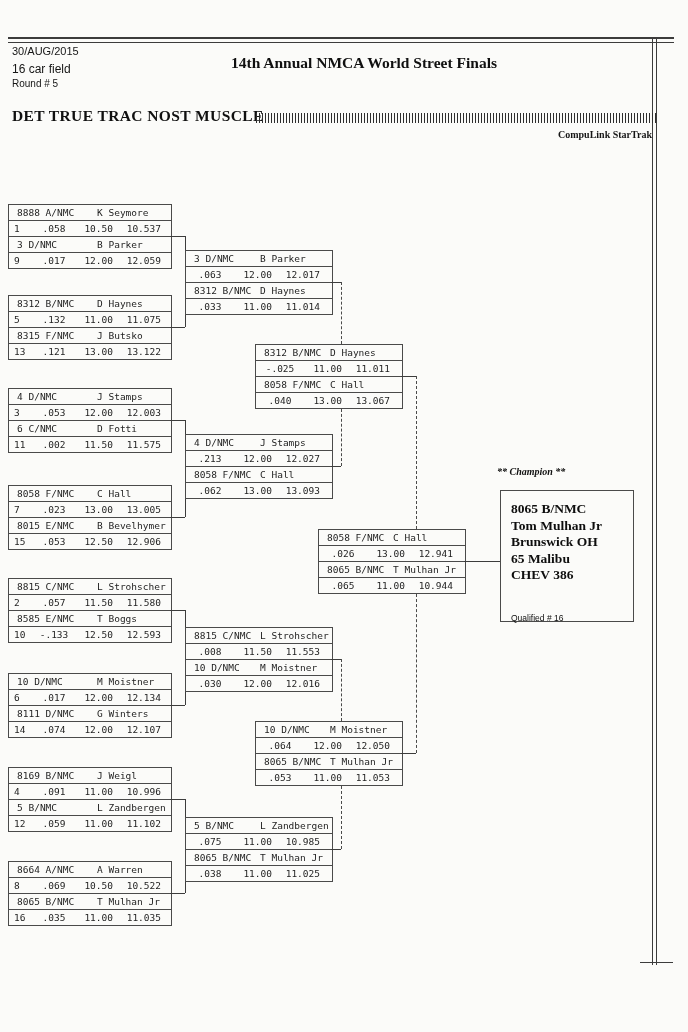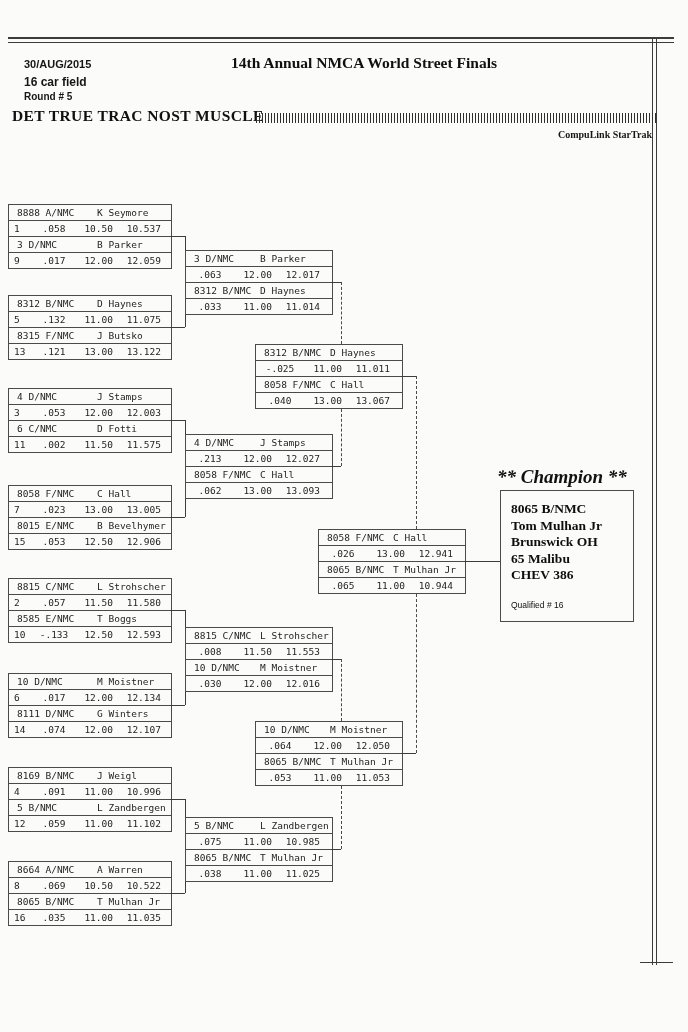--- a/index.html
+++ b/index.html
@@ -16,21 +16,21 @@
   .hline{position:absolute;height:1px;background:#3c3c3c;}
   .vline{position:absolute;width:1px;background:#3c3c3c;}
   .vdash{position:absolute;width:0;border-left:1px dashed #4a4a4a;}
   .frame-top1{left:8px;top:37px;width:666px;height:2px;}
   .frame-top2{left:8px;top:42px;width:666px;height:1px;}
   .frame-right1{left:652px;top:37px;height:928px;}
   .frame-right2{left:656px;top:37px;height:928px;}
   .frame-bottom{left:640px;top:962px;width:33px;}
 
   
-  .meta{position:absolute;left:24px;font-family:"Liberation Sans",sans-serif;font-weight:bold;color:#161616;margin-top:13px;}
+  .meta{position:absolute;left:12px;font-family:"Liberation Sans",sans-serif;font-weight:normal;color:#161616;}
   .meta-date{top:45px;font-size:11px;}
   .meta-field{top:62px;font-size:12px;}
   .meta-round{top:78px;font-size:10px;}
   .title{position:absolute;left:231px;top:54px;font-family:"Liberation Serif",serif;font-weight:bold;font-size:15.5px;color:#101010;}
   .classname{position:absolute;left:12px;top:107px;font-family:"Liberation Serif",serif;font-weight:bold;font-size:15.5px;letter-spacing:.4px;color:#101010;}
   .hatch{position:absolute;left:256px;top:113px;width:402px;height:10px;
     background:repeating-linear-gradient(90deg,#2e2e2e 0,#2e2e2e 1px,transparent 1px,transparent 3px);}
   .timing{position:absolute;right:36px;top:129px;font-family:"Liberation Serif",serif;font-weight:bold;font-size:10px;color:#161616;}
 
   
@@ -45,25 +45,25 @@
   .pos{position:absolute;left:5px;}
   .rt{position:absolute;left:30px;width:30px;text-align:center;white-space:pre;}
   .late .rt{left:8px;width:32px;}
   .di{position:absolute;left:70px;width:34px;text-align:right;}
   .late .di{left:50px;width:36px;}
   .et{position:absolute;left:112px;width:40px;text-align:right;}
   .late .et{left:92px;width:42px;}
 
   
   .champ-label{position:absolute;left:497px;top:466px;font-family:"Liberation Serif",serif;
-    font-style:italic;font-weight:bold;font-size:19px;color:#111;}
+    font-style:italic;font-weight:bold;font-size:10px;color:#111;}
   .champ-box{position:absolute;left:500px;top:490px;width:134px;height:132px;border:1px solid #4a4a4a;
     box-sizing:border-box;padding:10px 0 0 10px;font-family:"Liberation Serif",serif;
     font-size:13.5px;line-height:16.5px;color:#0e0e0e;font-weight:600;}
-  .champ-qual{margin-top:13px;font-family:"Liberation Sans",sans-serif;font-size:8.5px;font-weight:normal;}
+  .champ-qual{margin-top:26px;font-family:"Liberation Sans",sans-serif;font-size:8.5px;font-weight:normal;}
 </style>
 </head>
 <body>
 
 <div class="page">
 
   <div class="hline frame-top1"></div>
   <div class="hline frame-top2"></div>
   <div class="vline frame-right1"></div>
   <div class="vline frame-right2"></div>

